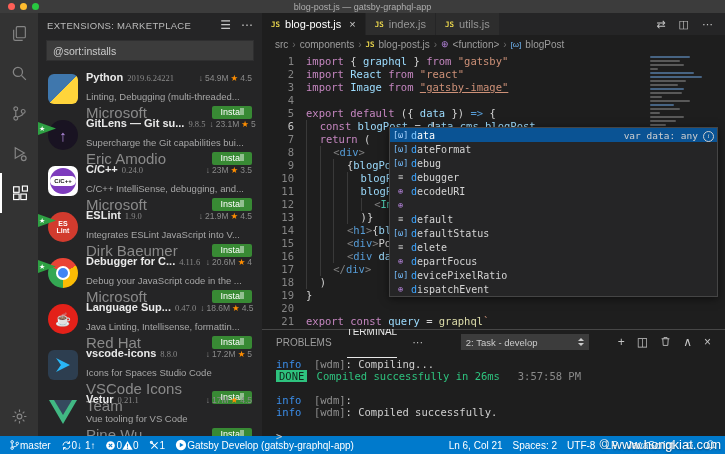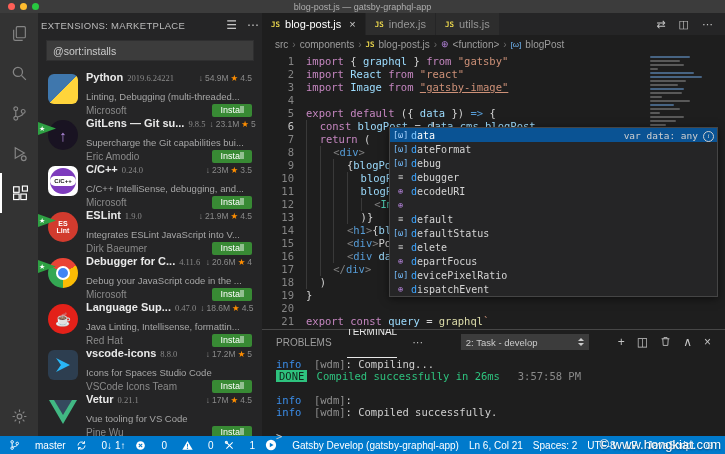--- a/index.html
+++ b/index.html
@@ -14,40 +14,40 @@
   
   .main{display:flex;height:423px;}
   
   .activitybar{width:38px;background:#333333;display:flex;flex-direction:column;align-items:center;flex:none;}
   .ab-item{width:38px;height:40px;display:flex;align-items:center;justify-content:center;color:#858585;box-sizing:border-box;}
   .ab-item.active{color:#ffffff;border-left:2px solid #ffffff;}
   .ab-item svg{display:block;}
   .ab-spacer{flex:1;}
   
   .sidebar{width:224px;background:#252526;display:flex;flex-direction:column;flex:none;position:relative;}
-  .sb-header{height:24px;display:flex;align-items:center;padding:0 3px;flex:none;}
+  .sb-header{height:24px;display:flex;align-items:center;padding:0 9px;flex:none;}
   .sb-title{font-size:9.5px;color:#bbbbbb;letter-spacing:.3px;}
   .sb-header-icons{margin-left:auto;display:flex;gap:10px;color:#c5c5c5;font-size:12px;}
   .sb-search{margin:3px 8px 6px 8px;height:19px;background:#3c3c3c;border:1px solid #2f2f30;color:#cccccc;
              font-size:10.5px;display:flex;align-items:center;padding:0 6px;flex:none;}
   .ext-list{flex:1;overflow:hidden;}
   .ext-item{height:46px;box-sizing:border-box;padding:4px 10px 0 10px;display:flex;gap:8px;position:relative;}
   .ribbon{position:absolute;left:0;top:9px;width:17px;height:13px;background:#2ea043;color:#fff;
           clip-path:polygon(0 0,100% 50%,0 100%);font-size:7px;line-height:13px;padding-left:1px;z-index:3;}
   .ext-icon{width:30px;height:30px;flex:none;margin-top:3px;position:relative;}
   .ext-body{flex:1;min-width:0;}
   .ext-row1{display:flex;align-items:baseline;gap:4px;}
   .ext-name{color:#e9e9e9;font-weight:bold;font-size:11px;white-space:nowrap;}
   .ext-version{color:#8a8a8a;font-size:8.5px;white-space:nowrap;font-family:Liberation Serif, serif;}
   .ext-stats{margin-left:auto;color:#8a8a8a;font-size:8.5px;white-space:nowrap;display:flex;align-items:center;gap:2px;}
   .star{color:#ff8e00;font-size:8.5px;}
   .dl-arrow{font-size:8.5px;color:#8a8a8a;}
   .ext-desc{color:#a6a6a6;font-size:9.5px;margin-top:8px;white-space:nowrap;overflow:hidden;}
   .ext-row3{display:flex;align-items:center;margin-top:2px;}
-  .ext-author{color:#8a8a8a;font-size:10px;}
+  .ext-author{color:#8a8a8a;font-size:15px;}
   .install-btn{margin-left:auto;background:#388a34;color:#ffffff;font-size:9px;padding:1px 8px 2px 8px;border-radius:2px;}
   
   .ic-python{border-radius:6px;background:linear-gradient(135deg,#3f77ad 0 50%,#ffd43b 50% 100%);}
   .ic-gitlens{border-radius:50%;background:#191322;display:grid;place-items:center;}
   .ic-gitlens::after{content:"↑";color:#b48ce0;font-weight:bold;font-size:15px;}
   .ic-cpp{border-radius:7px;background:#ffffff;}
   .ic-cpp::before{content:"";position:absolute;inset:2px;border-radius:50%;background:#7d3bbd;}
   .ic-cpp::after{content:"C/C++";position:absolute;left:2px;right:2px;top:10px;height:10px;background:#fff;border-radius:5px;
                  color:#111;font-size:6px;font-weight:bold;text-align:center;line-height:10px;}
   .ic-eslint{border-radius:50%;background:#d23b2e;display:grid;place-items:center;}
@@ -117,21 +117,21 @@
   .updown .up{border-bottom:3px solid #cccccc;}
   .updown .dn{border-top:3px solid #cccccc;}
   .panel-icons{display:flex;align-items:center;gap:12px;margin-left:14px;color:#c5c5c5;font-size:12px;}
   .terminal{flex:1;font-family:"DejaVu Sans Mono",monospace;font-size:10.5px;line-height:12px;padding:4px 14px 0 14px;color:#cccccc;}
   .t-line{display:flex;white-space:pre;height:12px;}
   .t-right{margin-left:auto;color:#8a8a8a;padding-right:130px;}
   .tk-tinfo{color:#3b8eea}.tk-tdim{color:#8f8f8f}.tk-tpln{color:#cfcfcf}.tk-tgreen{color:#2ec27e}
   .tk-tbadge{background:#2ec27e;color:#12271c;padding:0 3px;margin-right:3px;}
   
   .statusbar{height:18px;background:#007acc;display:flex;align-items:center;color:#ffffff;font-size:10px;padding:0 4px;}
-  .sb-item{display:flex;align-items:center;gap:15px;padding:0 5px;height:100%;white-space:nowrap;}
+  .sb-item{display:flex;align-items:center;gap:0;padding:0 5px;height:100%;white-space:nowrap;}
   .sb-item svg{display:block;}
   .sb-right{margin-left:auto;display:flex;align-items:center;height:100%;}
   .smiley{font-size:11px;}
   
   .watermark{position:absolute;right:4px;bottom:2px;z-index:50;color:#ffffff;font-size:13px;
              text-shadow:0 1px 2px rgba(0,0,0,.45);}
 </style>
 </head>
 <body>
 

